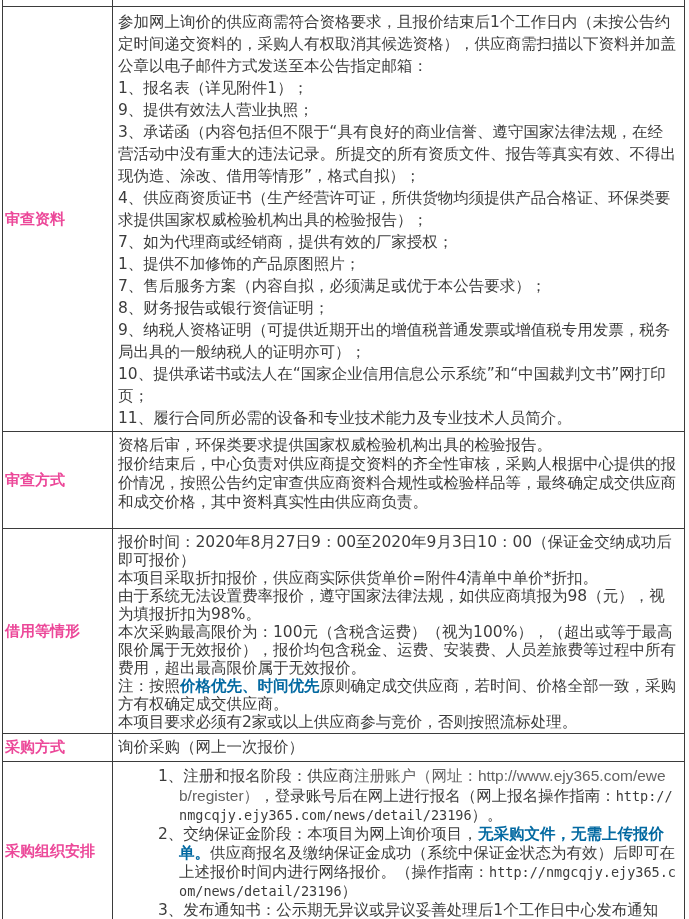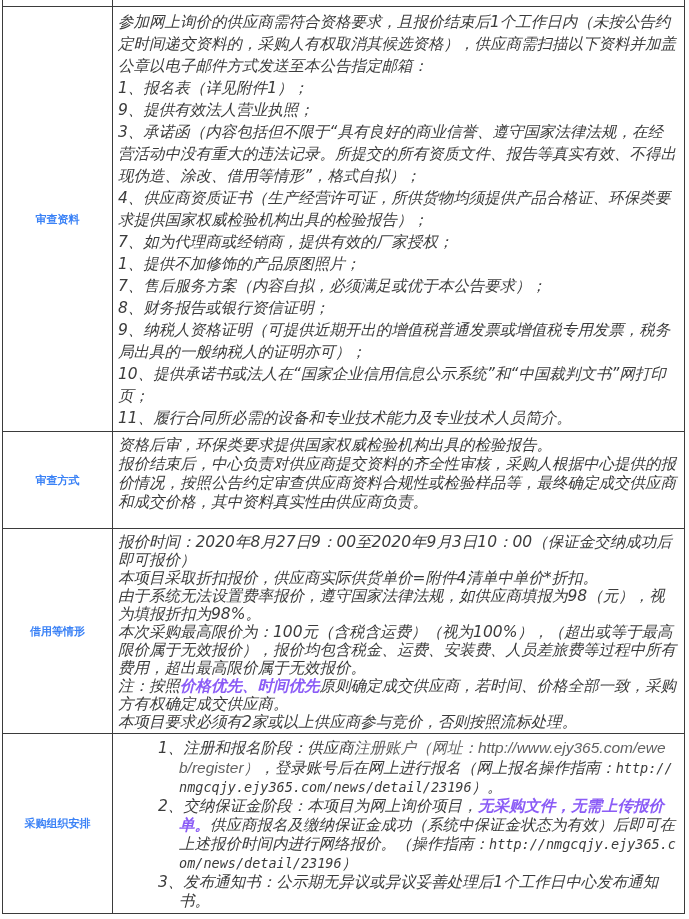--- a/index.html
+++ b/index.html
@@ -8,38 +8,38 @@
     font-family:"DejaVu Sans","Liberation Sans",sans-serif;
     color:#3c3c3c;
   }
   table{
     border-collapse:collapse;table-layout:fixed;
     width:682px;margin-left:2px;
   }
   td,th{border:1px solid #3b3b3b;padding:0;overflow:hidden;}
   tr.sp td{height:6px;border-top:none;}
   th.hdr{
-    width:110px;font-size:11px;font-weight:bold;color:#3b82f6;
-    text-align:center;vertical-align:middle;padding:0 2px;
+    width:110px;font-size:15px;font-weight:bold;color:#ec4899;
+    text-align:left;vertical-align:middle;padding:0 2px;
   }
   td.content{vertical-align:top;}
   .box{
     padding:4px 7px 2px 5px;font-size:15.5px;overflow:hidden;
-    overflow-wrap:anywhere;word-break:break-all;font-style:italic;
+    overflow-wrap:anywhere;word-break:break-all;
   }
   .para{margin:0;}
   tr.r0{height:422px} tr.r1{height:97px} tr.r2{height:201px}
   tr.r3{height:28px}  tr.r4{height:154px}
   .r0 .box{line-height:22px}
   .r1 .box{line-height:19px}
   .r2 .box{line-height:18px}
   .r3 .box{line-height:19px}
   .r4 .box{line-height:19px}
   .r4 .para{padding-left:21px;text-indent:-21px;margin-left:40px;}
-  .seg-red{color:#8b5cf6;font-weight:bold;}
+  .seg-red{color:#0369a1;font-weight:bold;}
   .seg-alt{color:#636363;font-family:"Liberation Sans",sans-serif;}
   .seg-mono{font-family:"DejaVu Sans Mono","Liberation Mono",monospace;font-size:13.5px;}
 </style>
 </head>
 <body>
 
 <table>
   <colgroup>
     <col style="width:110px">
       <col style="width:572px">
@@ -83,20 +83,28 @@
           <div class="box">
             <div class="para"><span>报价时间：2020年8月27日9：00至2020年9月3日10：00（保证金交纳成功后即可报价）</span></div>
             <div class="para"><span>本项目采取折扣报价，供应商实际供货单价=附件4清单中单价*折扣。</span></div>
             <div class="para"><span>由于系统无法设置费率报价，遵守国家法律法规，如供应商填报为98（元），视为填报折扣为98%。</span></div>
             <div class="para"><span>本次采购最高限价为：100元（含税含运费）（视为100%），（超出或等于最高限价属于无效报价），报价均包含税金、运费、安装费、人员差旅费等过程中所有费用，超出最高限价属于无效报价。</span></div>
             <div class="para"><span>注：按照</span><span class="seg-red">价格优先、时间优先</span><span>原则确定成交供应商，若时间、价格全部一致，采购方有权确定成交供应商。</span></div>
             <div class="para"><span>本项目要求必须有2家或以上供应商参与竞价，否则按照流标处理。</span></div>
           </div>
         </td>
       </tr>
+      <tr class="r3">
+        <th class="hdr">采购方式</th>
+        <td class="content">
+          <div class="box">
+            <div class="para"><span>询价采购（网上一次报价）</span></div>
+          </div>
+        </td>
+      </tr>
       <tr class="r4">
         <th class="hdr">采购组织安排</th>
         <td class="content">
           <div class="box">
             <div class="para"><span>1、注册和报名阶段：供应商</span><span class="seg-alt">注册账户（网址：http://www.ejy365.com/eweb/register）</span><span>，登录账号后在网上进行报名（网上报名操作指南：</span><span class="seg-mono">http://nmgcqjy.ejy365.com/news/detail/23196</span><span>）。</span></div>
             <div class="para"><span>2、交纳保证金阶段：本项目为网上询价项目，</span><span class="seg-red">无采购文件，无需上传报价单。</span><span>供应商报名及缴纳保证金成功（系统中保证金状态为有效）后即可在上述报价时间内进行网络报价。（操作指南：</span><span class="seg-mono">http://nmgcqjy.ejy365.com/news/detail/23196</span><span>）</span></div>
             <div class="para"><span>3、发布通知书：公示期无异议或异议妥善处理后1个工作日中心发布通知书。</span></div>
           </div>
         </td>
       </tr>

